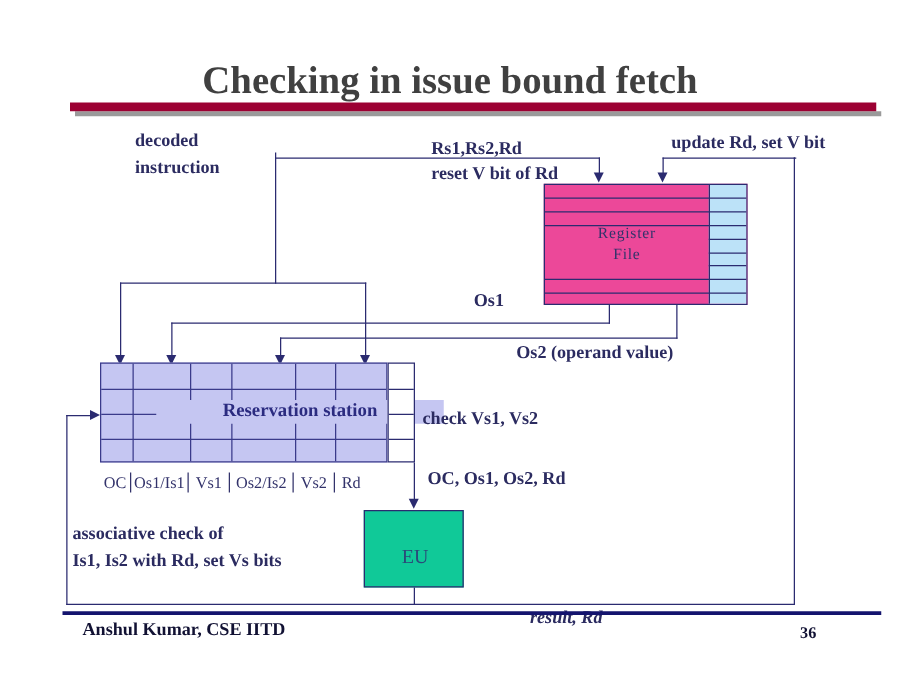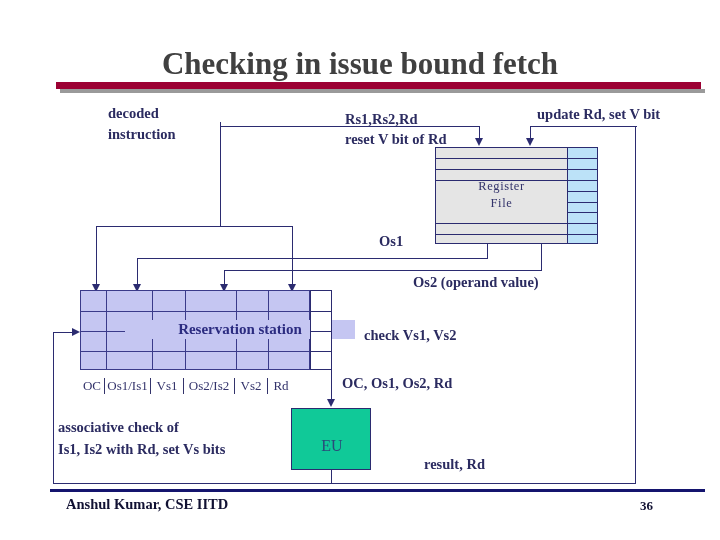--- a/index.html
+++ b/index.html
@@ -53,21 +53,21 @@
     position:absolute;width:0;height:0;
     border-top:4.5px solid transparent;
     border-bottom:4.5px solid transparent;
     border-left:8px solid #2B2B70;
   }
 
   
   .regfile{
     position:absolute;left:435px;top:147px;width:163px;height:97px;
     border:1.4px solid #2B2B70;
-    background:#e5e5e5;
+    background:#ec4899;
     box-sizing:border-box;
   }
   .rf-row{
     position:absolute;left:0;width:100%;height:0;
     border-top:1.2px solid #2B2B70;
   }
   .rf-vsep{
     position:absolute;left:131px;top:0;width:0;height:100%;
     border-left:1.2px solid #2B2B70;
   }
@@ -222,38 +222,38 @@
     <div class="mini-row" style="top:60px;"></div>
   </div>
 
   <div class="rs-colhdr" style="left:80px;width:25px;">OC</div>
   <div class="rs-colhdr" style="left:105px;width:46px;">Os1/Is1</div>
   <div class="rs-colhdr" style="left:151px;width:33px;">Vs1</div>
   <div class="rs-colhdr" style="left:184px;width:51px;">Os2/Is2</div>
   <div class="rs-colhdr" style="left:235px;width:33px;">Vs2</div>
   <div class="rs-colhdr last" style="left:268px;width:26px;">Rd</div>
 
-  <div class="lbl" style="left:364px;top:326px;">check Vs1, Vs2</div>
+  <div class="lbl" style="left:338px;top:326px;">check Vs1, Vs2</div>
   <div class="lbl" style="left:342px;top:374px;">OC, Os1, Os2, Rd</div>
 
   <div class="lbl" style="left:58px;top:418px;">associative check of</div>
   <div class="lbl" style="left:58px;top:440px;">Is1, Is2 with Rd, set Vs bits</div>
 
   <div class="vline" style="left:331px;top:370px;height:30px;"></div>
   <div class="arrow-down" style="left:327px;top:399px;"></div>
 
   <div class="eu">
     <div class="eu-text">EU</div>
   </div>
 
   <div class="vline" style="left:331px;top:470px;height:14px;"></div>
   <div class="hline" style="left:53px;top:483px;width:583px;"></div>
   <div class="vline" style="left:53px;top:332px;height:152px;"></div>
   <div class="hline" style="left:53px;top:332px;width:20px;"></div>
   <div class="arrow-right" style="left:72px;top:328px;"></div>
 
-  <div class="lbl" style="left:424px;top:455px;">result, Rd</div>
+  <div class="lbl" style="left:424px;top:485px;font-style:italic;">result, Rd</div>
 
   <div class="footer-rule"></div>
   <div class="footer-name">Anshul Kumar, CSE IITD</div>
   <div class="footer-page">36</div>
 
 </div>
 
 </body></html>

